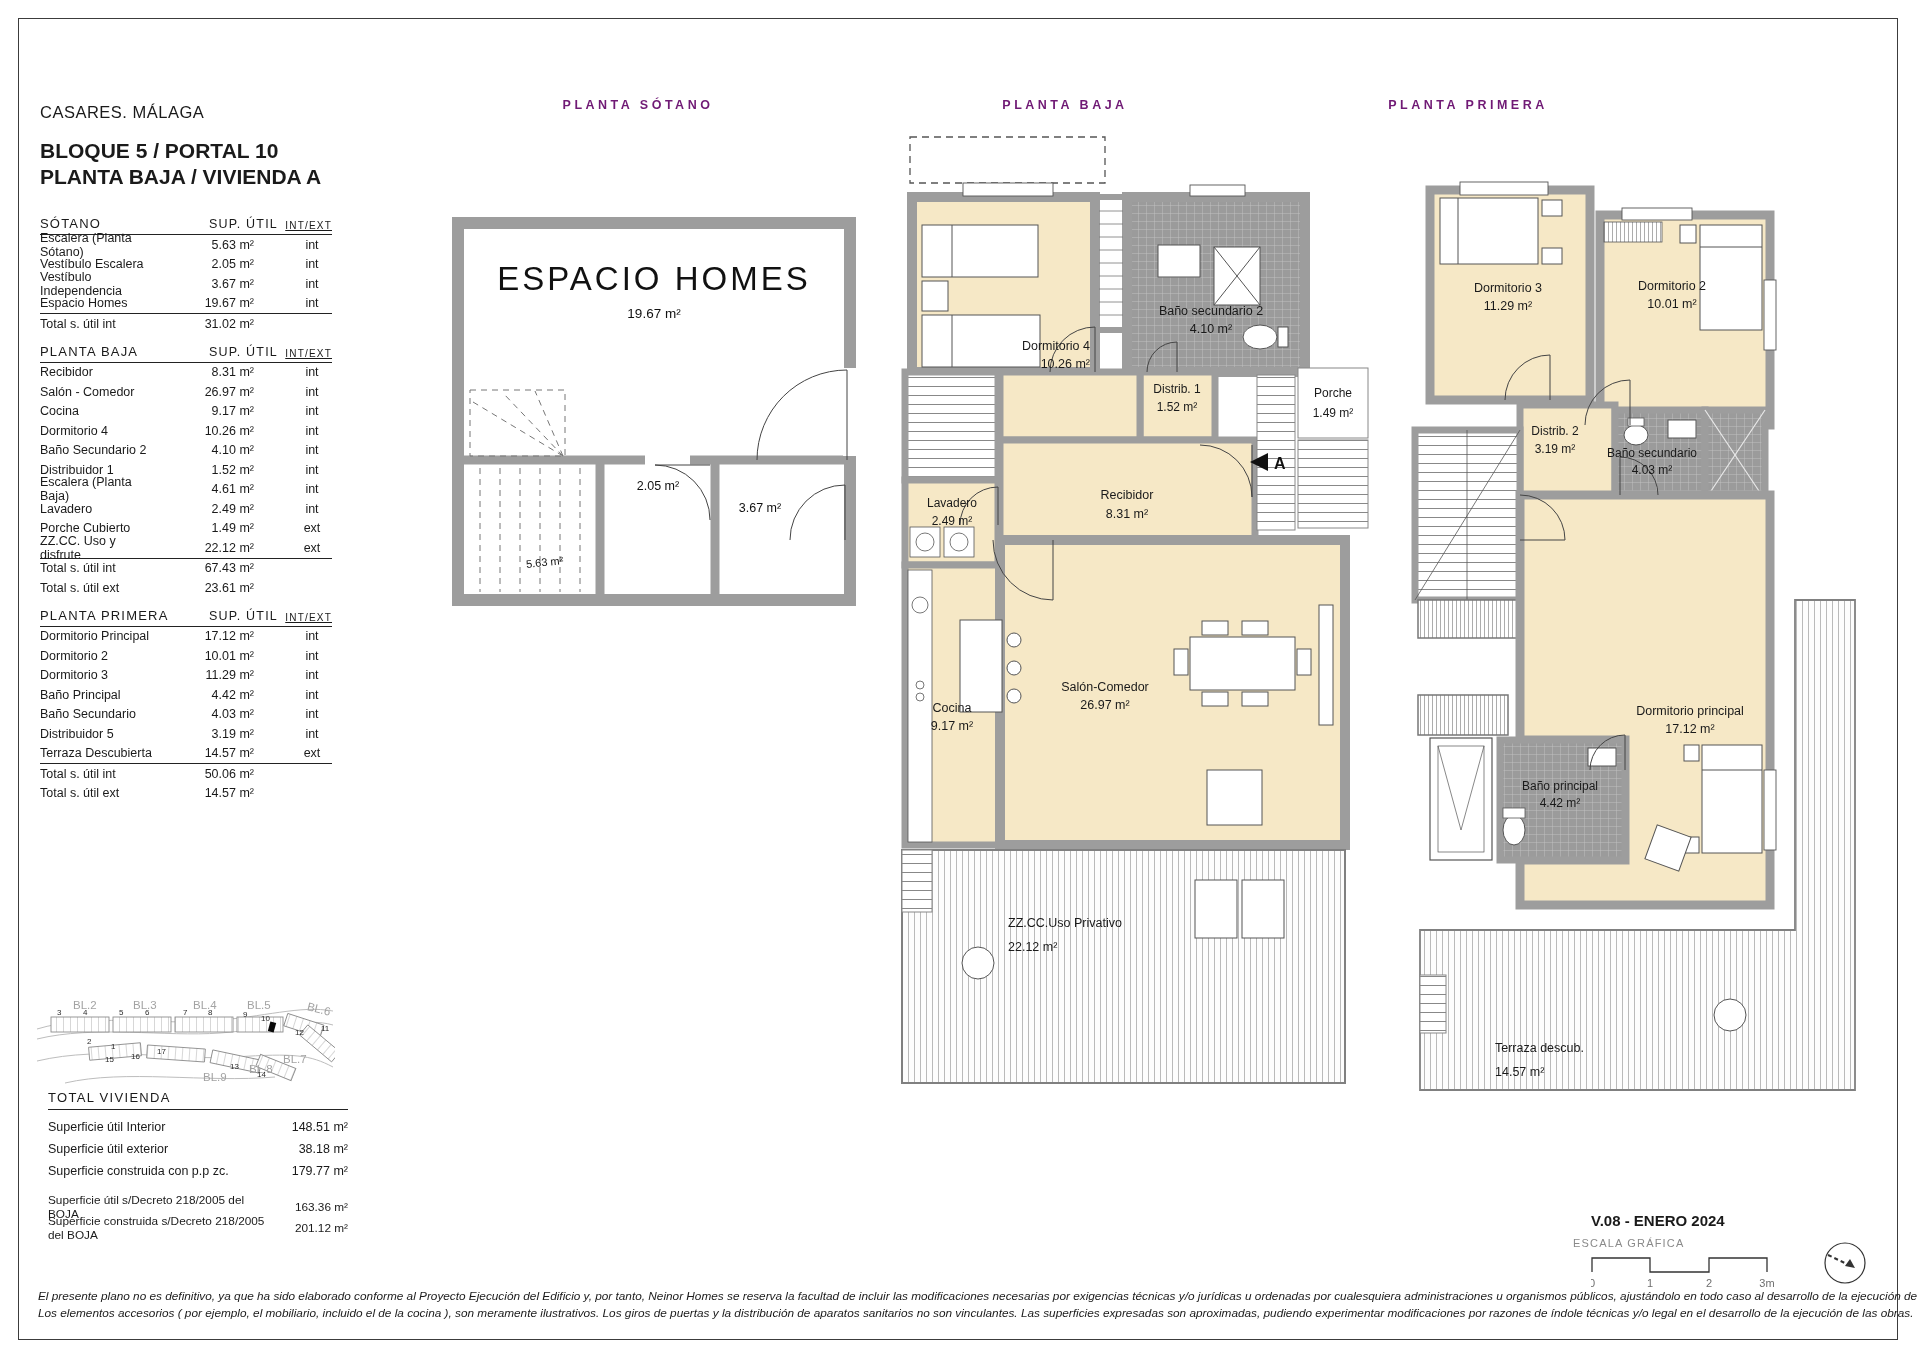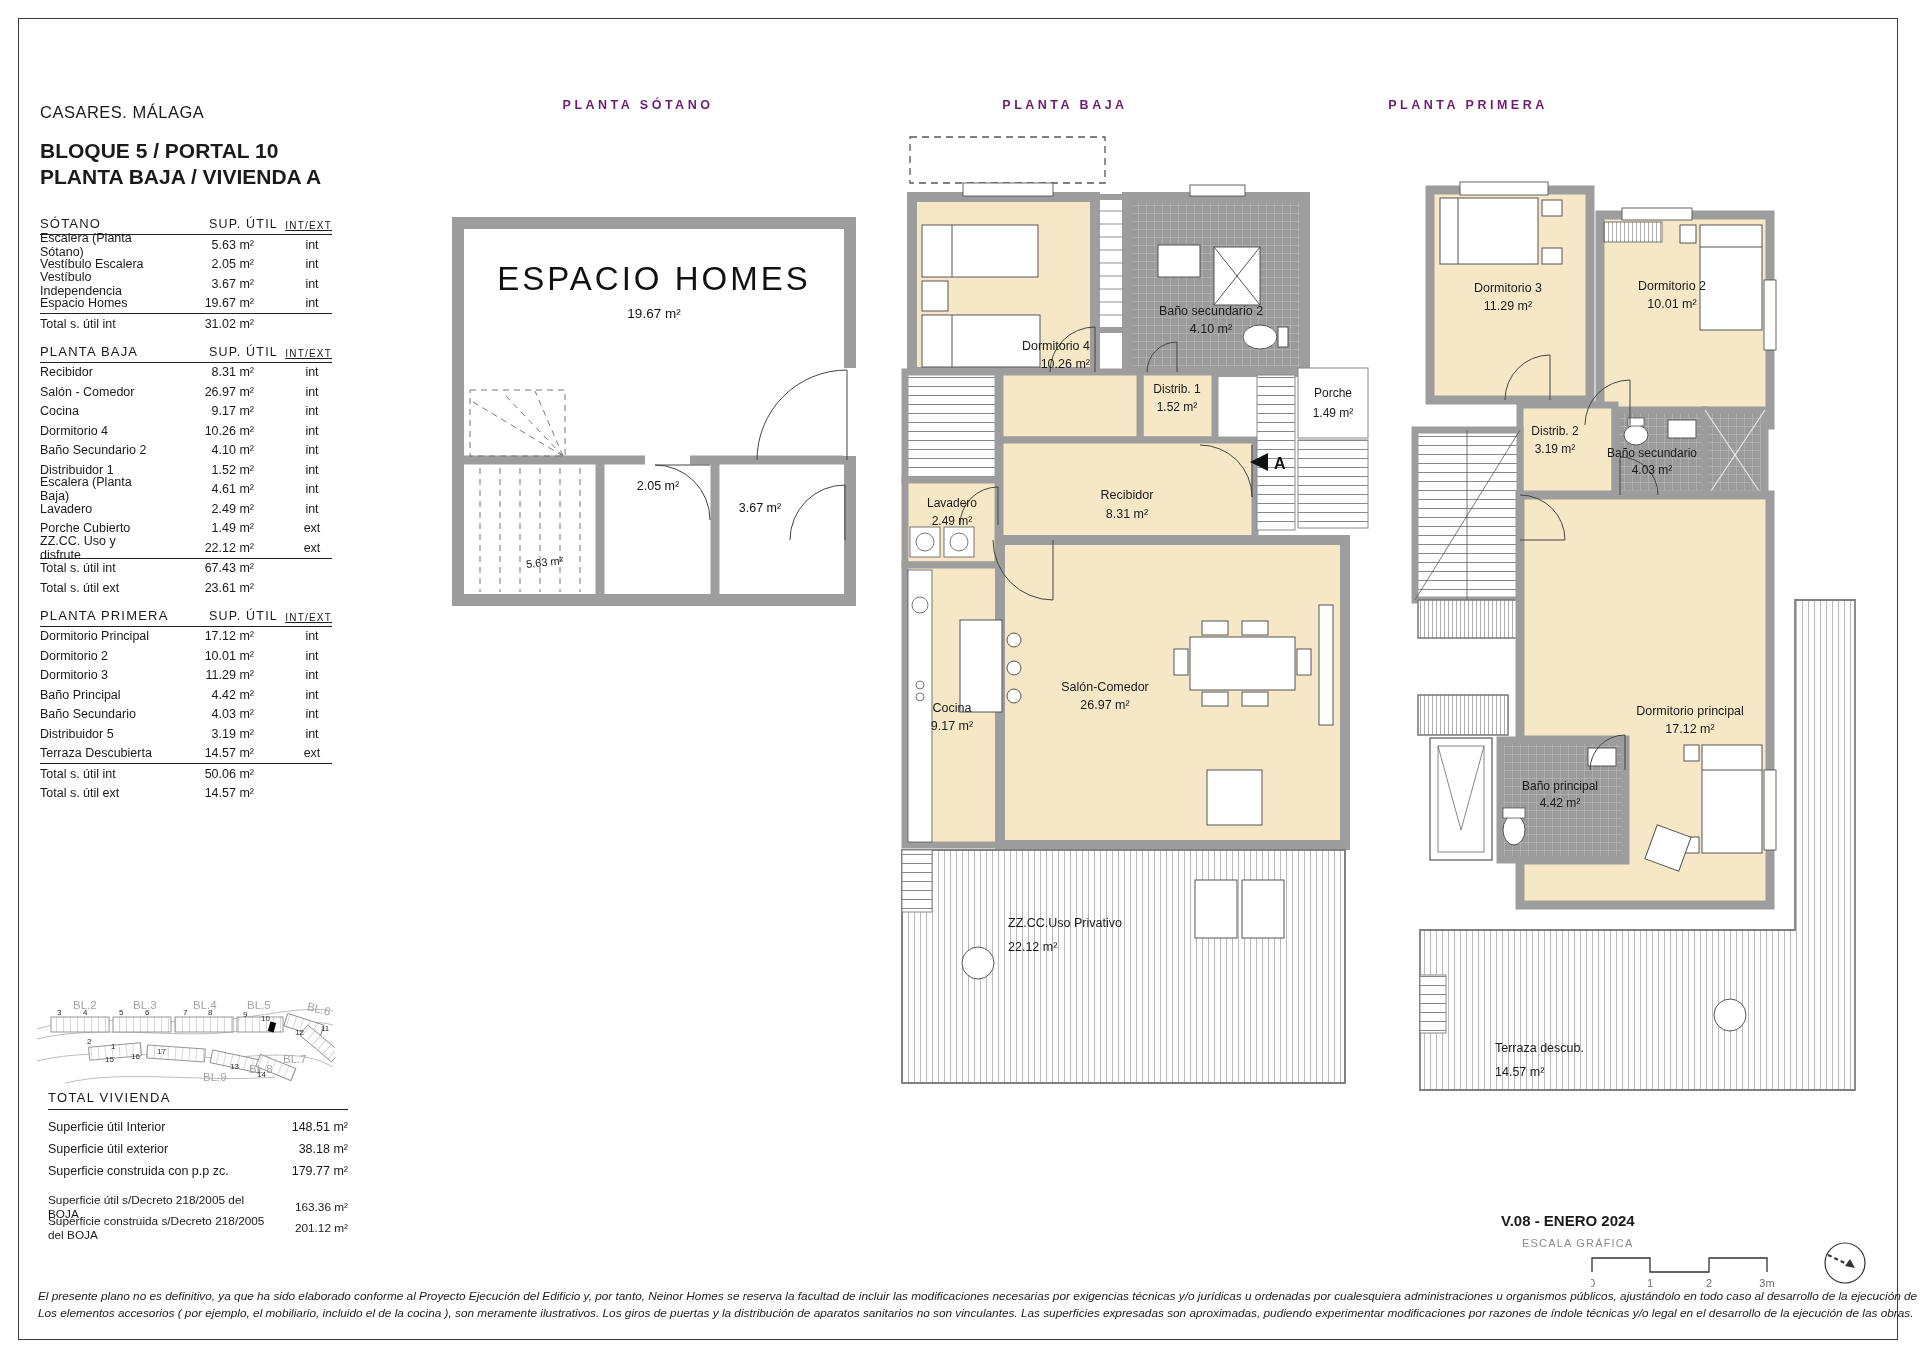--- a/index.html
+++ b/index.html
@@ -27,22 +27,22 @@
                 padding-bottom:4px;margin-bottom:6px;}
   .tvrow{display:flex;font-size:12.5px;height:22px;align-items:center;}
   .tvrow .tn{flex:1;}
   .tvrow .ta{width:80px;text-align:right;}
   .decree{margin-top:14px;}
   .decree .tvrow{font-size:11.8px;height:21px;}
   
   .plan-title{position:absolute;width:240px;text-align:center;font-size:12.5px;
       letter-spacing:3.5px;color:#701a75;font-weight:600;top:98px;}
   
-  .version{position:absolute;left:1501px;top:1212px;font-size:15px;font-weight:bold;}
-  .scale-label{position:absolute;left:1522px;top:1237px;font-size:11px;
+  .version{position:absolute;left:1591px;top:1212px;font-size:15px;font-weight:bold;}
+  .scale-label{position:absolute;left:1573px;top:1237px;font-size:11px;
       color:#8a8a8a;letter-spacing:1.2px;}
   .legal{position:absolute;left:38px;top:1288px;width:1848px;font-size:11.8px;
       font-style:italic;line-height:17px;white-space:nowrap;}
   svg text{font-family:"Liberation Sans", sans-serif;}
 </style>
 </head>
 <body>
 
 <div class="page-border"></div>
 

